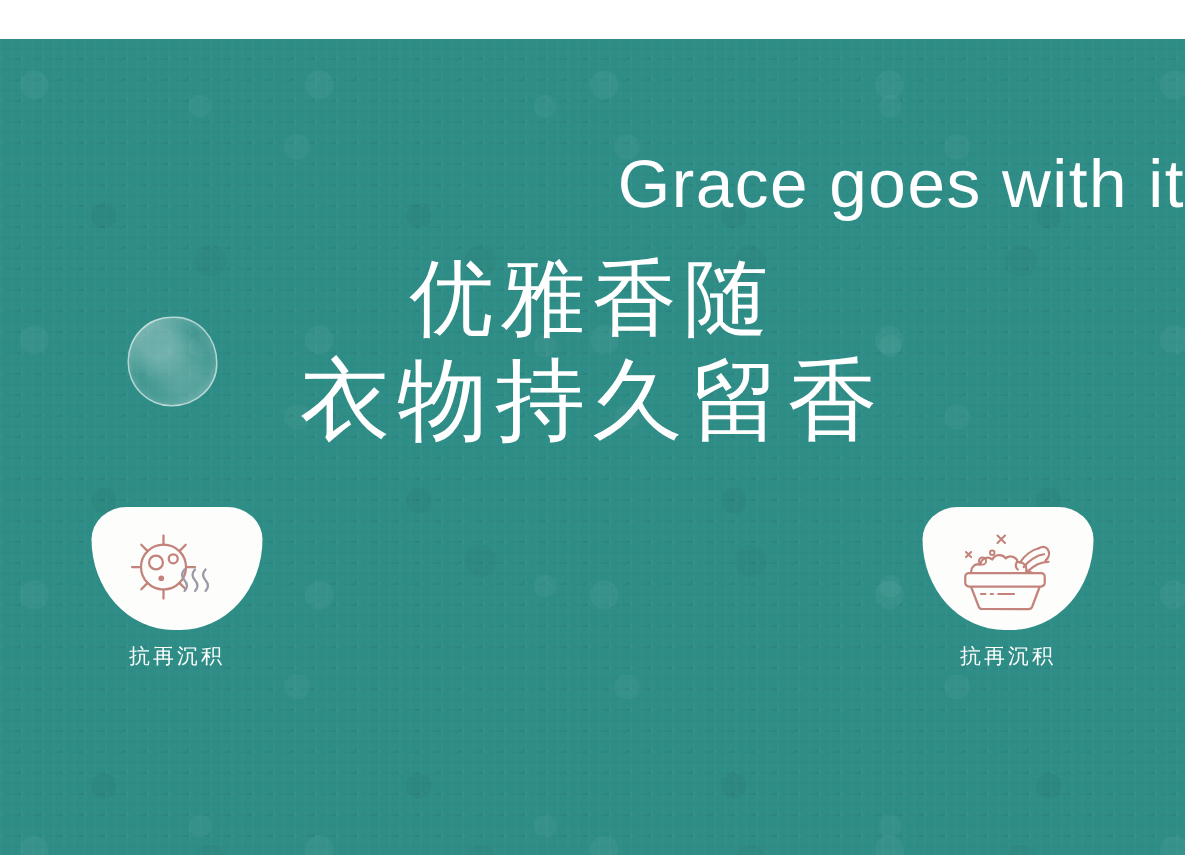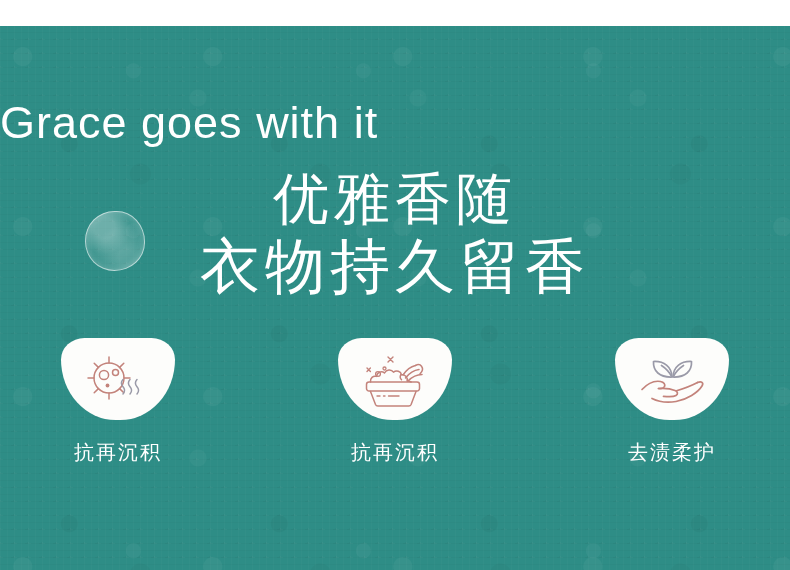--- a/index.html
+++ b/index.html
@@ -57,21 +57,21 @@
       radial-gradient(circle at 70% 78%, rgba(255,255,255,0.16) 0 14%, rgba(255,255,255,0.00) 55%),
       radial-gradient(circle at 50% 50%, rgba(255,255,255,0.035) 0 66%, rgba(255,255,255,0.13) 92%, rgba(255,255,255,0.02) 100%);
     box-shadow: inset 0 0 7px rgba(255,255,255,0.22);
   }
 
   
   #headline-en {
     position: absolute;
     left: 0; top: 100px;
     width: 790px;
-    text-align: left;
+    text-align: right;
     color: #ffffff;
     font-size: 45px;
     font-weight: 300;
     letter-spacing: 1.0px;
     line-height: 1;
     white-space: nowrap;
   }
   .headline-cn {
     position: absolute;
     width: 790px;
@@ -114,23 +114,23 @@
     height: 82px;
     background: #fdfdfb;
     border-radius: 24px 24px 56px 56px / 22px 22px 62px 62px;
     display: flex;
     align-items: center;
     justify-content: center;
     overflow: hidden;
   }
   .feature-badge svg { display: block; }
   .feature-label {
-    margin-top: 22px;
+    margin-top: 10px;
     color: #ffffff;
-    font-size: 20px;
+    font-size: 14px;
     letter-spacing: 2px;
     white-space: nowrap;
     line-height: 1;
   }
 </style>
 </head>
 <body>
 
 <div id="poster">
 
@@ -205,36 +205,15 @@
             <g stroke="#c3837b" stroke-width="1.3" fill="none">
               <circle cx="20" cy="25" r="2.4"></circle>
               <circle cx="26.5" cy="19.5" r="1.5"></circle>
             </g>
           </svg>
         </span>
       </div>
       <div class="feature-label">抗再沉积</div>
     </div>
 
-    <div class="feature">
-      <div class="feature-badge">
-        <span>
-          <svg width="74" height="56" viewBox="0 0 74 56" fill="none">
-            <g stroke="#9a9aa8" stroke-width="1.7" stroke-linecap="round" stroke-linejoin="round" fill="none">
-              <path d="M37 26 C24.5 26.5 18 20 18.5 10.5 C29 10 36.5 15.5 37 26 Z"></path>
-              <path d="M26.5 14.5 C31 17.5 34.5 21 36.5 25.5"></path>
-              <path d="M38 26 C38.5 15.5 46 10 56.5 10.5 C57 20 50.5 26.5 38 26 Z"></path>
-              <path d="M48.5 14.5 C44 17.5 40.5 21 38.5 25.5"></path>
-            </g>
-            <g stroke="#c3837b" stroke-width="1.7" stroke-linecap="round" stroke-linejoin="round" fill="none">
-              <path d="M7 38.5 C13 32 19.5 29.5 25.5 30.5 C29 31.2 30.5 33.5 29.5 35.5 C28.7 37.2 26.5 37.8 23.5 37.5"></path>
-              <path d="M23.5 37.5 C30 37 36 37.8 40 39.5 C43 40.8 43.2 43.2 41 44.5 C39 45.7 34.5 46 28.5 45.3"></path>
-              <path d="M41.5 39.8 C49 37.5 56 35 62.5 31.5"></path>
-              <path d="M62.5 31.5 C66.5 29.8 69 31.8 67 35 C63 41.5 52 48.5 41 50.5 C32.5 52 23 50.5 17 47.5"></path>
-            </g>
-          </svg>
-        </span>
-      </div>
-      <div class="feature-label">去渍柔护</div>
-    </div>
 
   </div>
 </div>
 
 </body></html>

